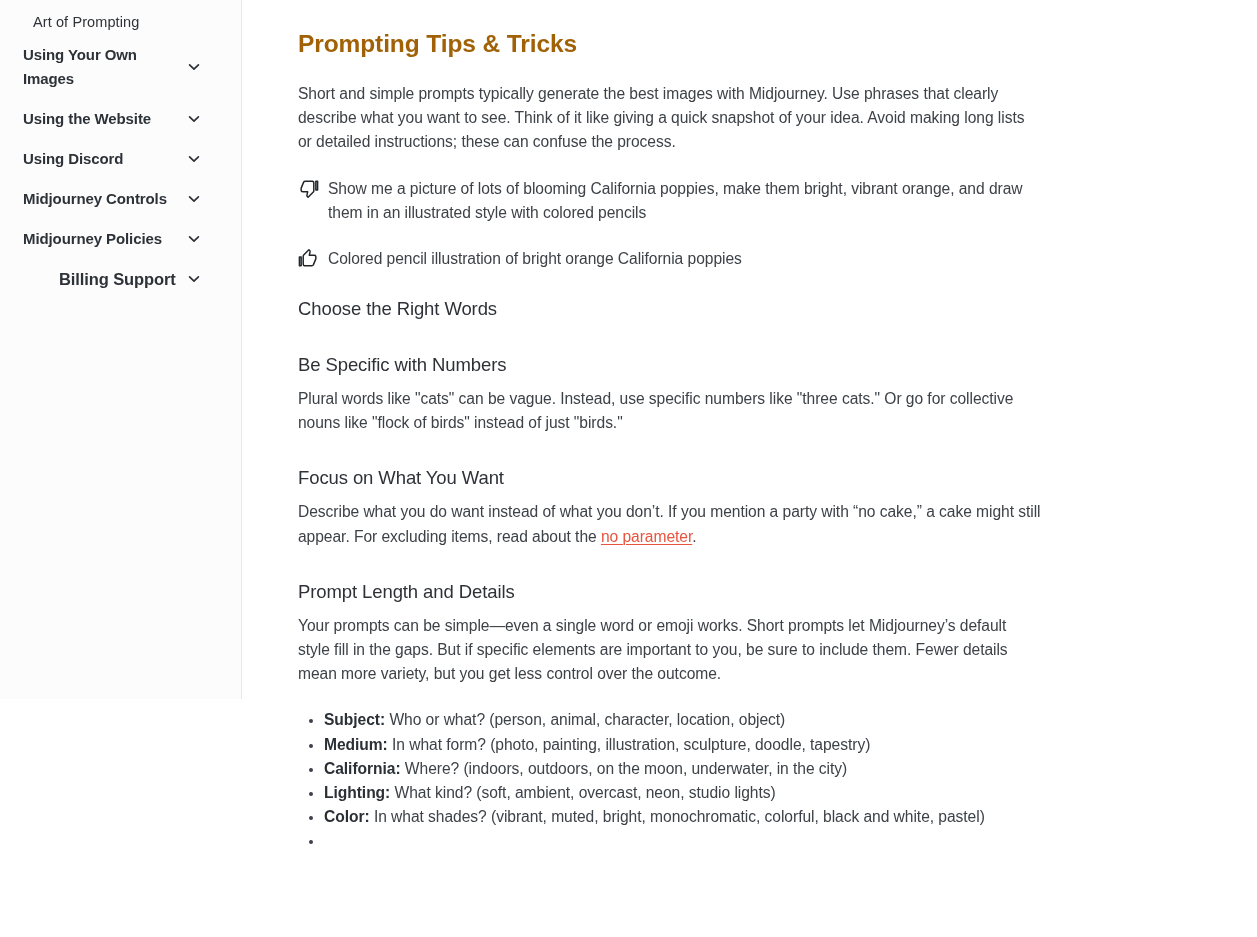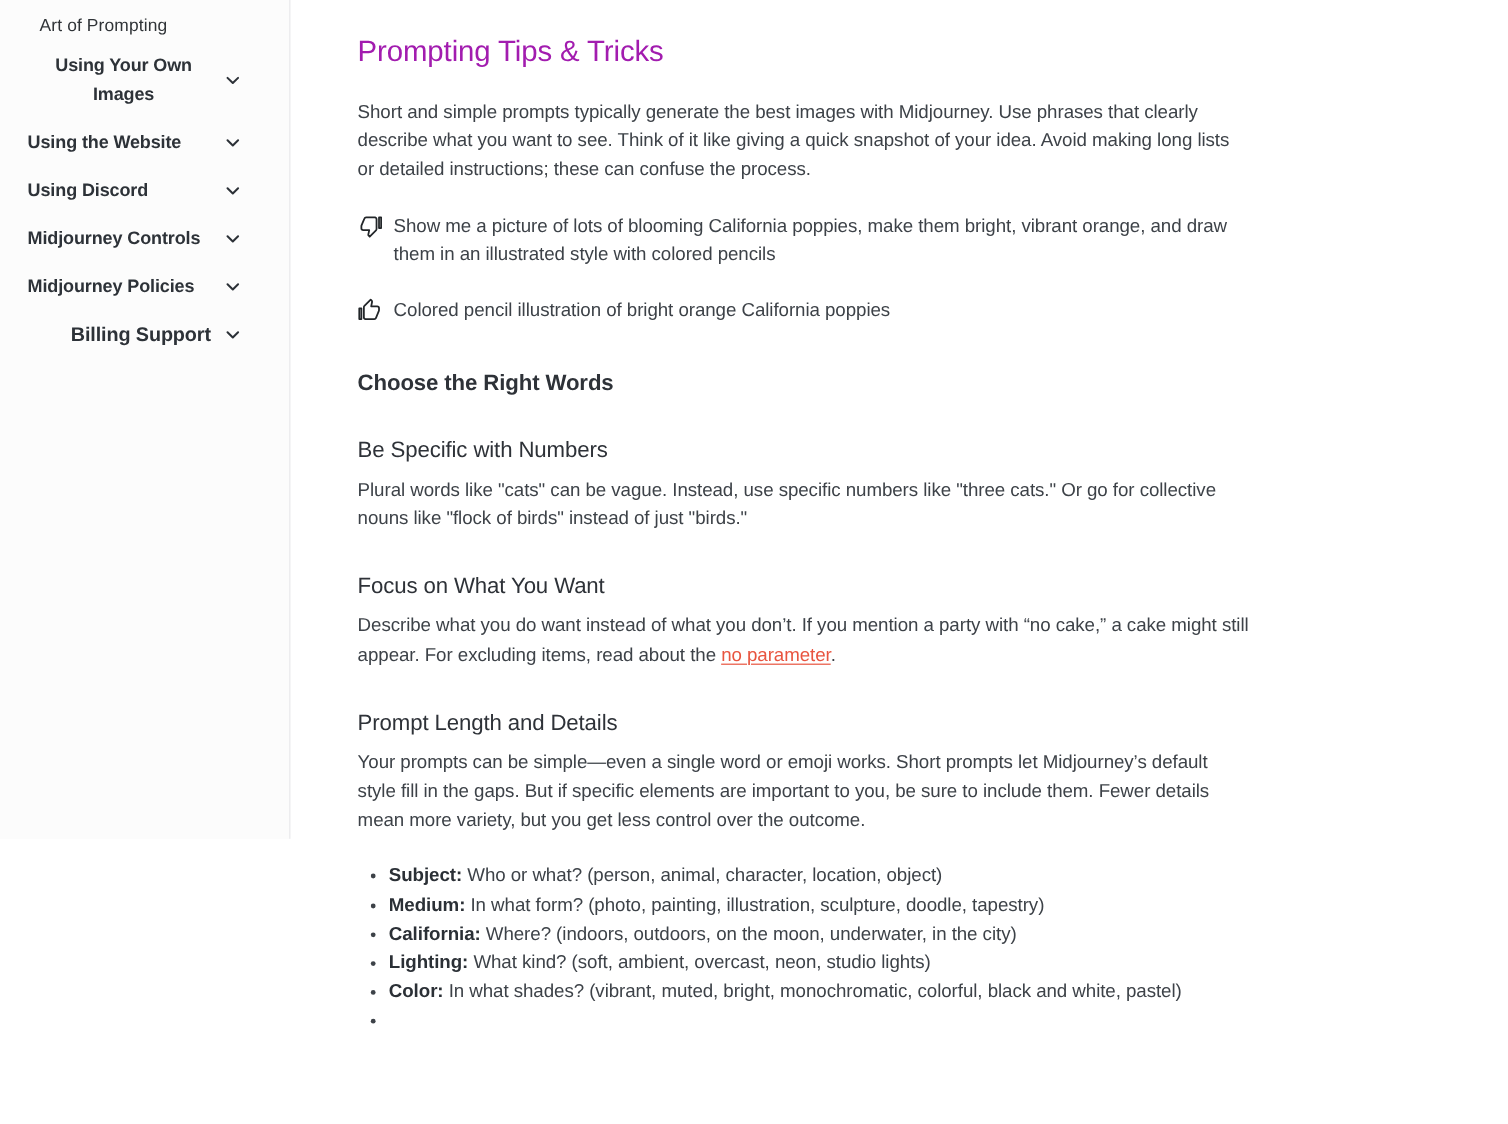--- a/index.html
+++ b/index.html
@@ -47,21 +47,20 @@
     margin: 0;
     padding: 0;
   }
 
   .nav-item {
     display: flex;
     align-items: center;
     justify-content: space-between;
     padding: 8px 18px 8px 23px;
     cursor: pointer;
-    text-align: center;
   }
 
   .nav-item.sub {
     padding-left: 23px;
   }
   .nav-item.top {
     padding-left: 11px;
   }
 
   .nav-label {
@@ -97,22 +96,22 @@
     padding: 0;
   }
 
   .content {
     padding: 28px 0 0 56px;
     max-width: 800px;
   }
 
   h1.page-title {
     font-size: 24.5px;
-    font-weight: 400;
-    color: #a21caf;
+    font-weight: 700;
+    color: #a16207;
     margin: 0 0 22px 0;
     line-height: 32px;
     letter-spacing: -0.1px;
   }
 
   p.para {
     font-size: 15.6px;
     color: #3d4248;
     line-height: 24.2px;
     margin: 0 0 22px 0;
@@ -143,21 +142,21 @@
   }
 
   h2.section-head {
     font-size: 18.5px;
     font-weight: 400;
     color: #2e3238;
     margin: 30px 0 9px 0;
     line-height: 26px;
     letter-spacing: -0.1px;
   }
-  h2.section-head.first { margin-top: 34px; font-weight: bold; }
+  h2.section-head.first { margin-top: 24px; }
 
   a.inline-link {
     color: #e8543f;
     text-decoration: underline;
     text-underline-offset: 2px;
     text-decoration-thickness: 1px;
   }
 
   ul.detail-list {
     margin: 16px 0 0 0;

